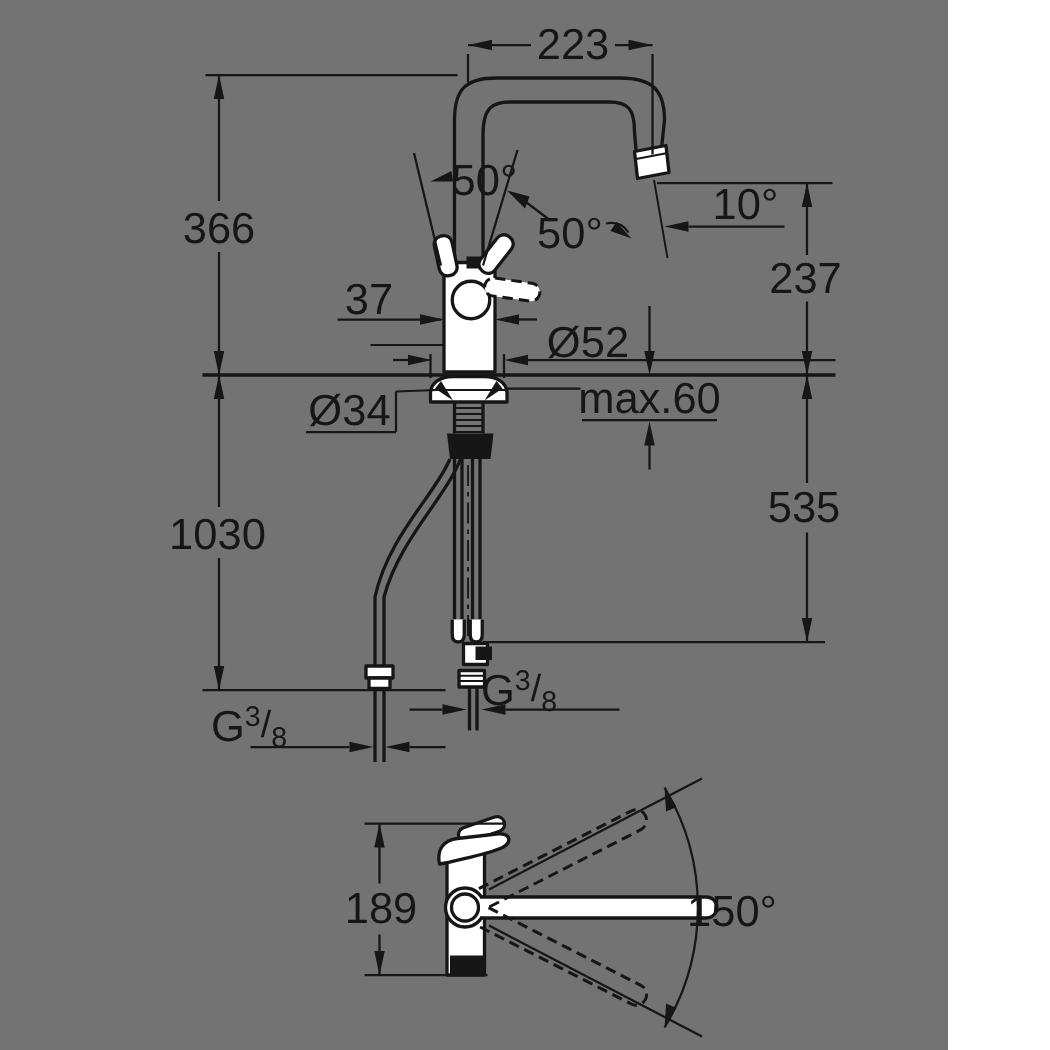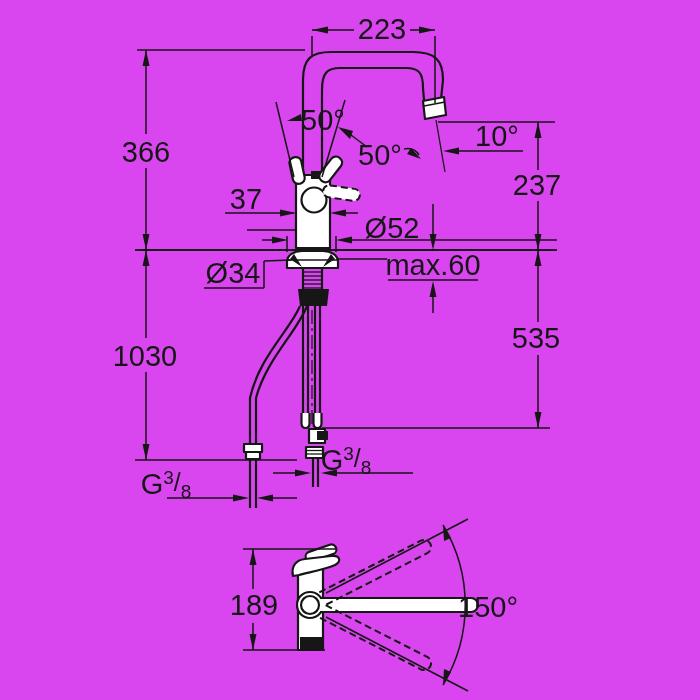--- a/index.html
+++ b/index.html
@@ -1,16 +1,16 @@
 <!DOCTYPE html>
 <html><head>
 <meta charset="utf-8">
 <style>
   html,body{margin:0;padding:0;background:#ffffff;}
-  #stage{position:relative;width:700px;height:700px;background:#d946ef;overflow:hidden;}
+  #stage{position:relative;width:632px;height:700px;background:#737373;overflow:hidden;}
   svg{display:block;}
   .ol {stroke:#161616;stroke-width:2.2;fill:none;stroke-linejoin:round;}
   .olf{stroke:#161616;stroke-width:2.2;fill:#ffffff;stroke-linejoin:round;}
   .dl {stroke:#161616;stroke-width:1.5;fill:none;}
   .tn {stroke:#161616;stroke-width:1.3;fill:none;}
   .blk{fill:#161616;stroke:none;}
   .ah {fill:#161616;stroke:none;}
   .dsh{stroke:#161616;stroke-width:2;fill:#ffffff;stroke-dasharray:7 4;}
   .dshn{stroke:#161616;stroke-width:2;fill:none;stroke-dasharray:7 4;}
   .cl {stroke:#161616;stroke-width:1.2;fill:none;stroke-dasharray:14 4 3 4;}

